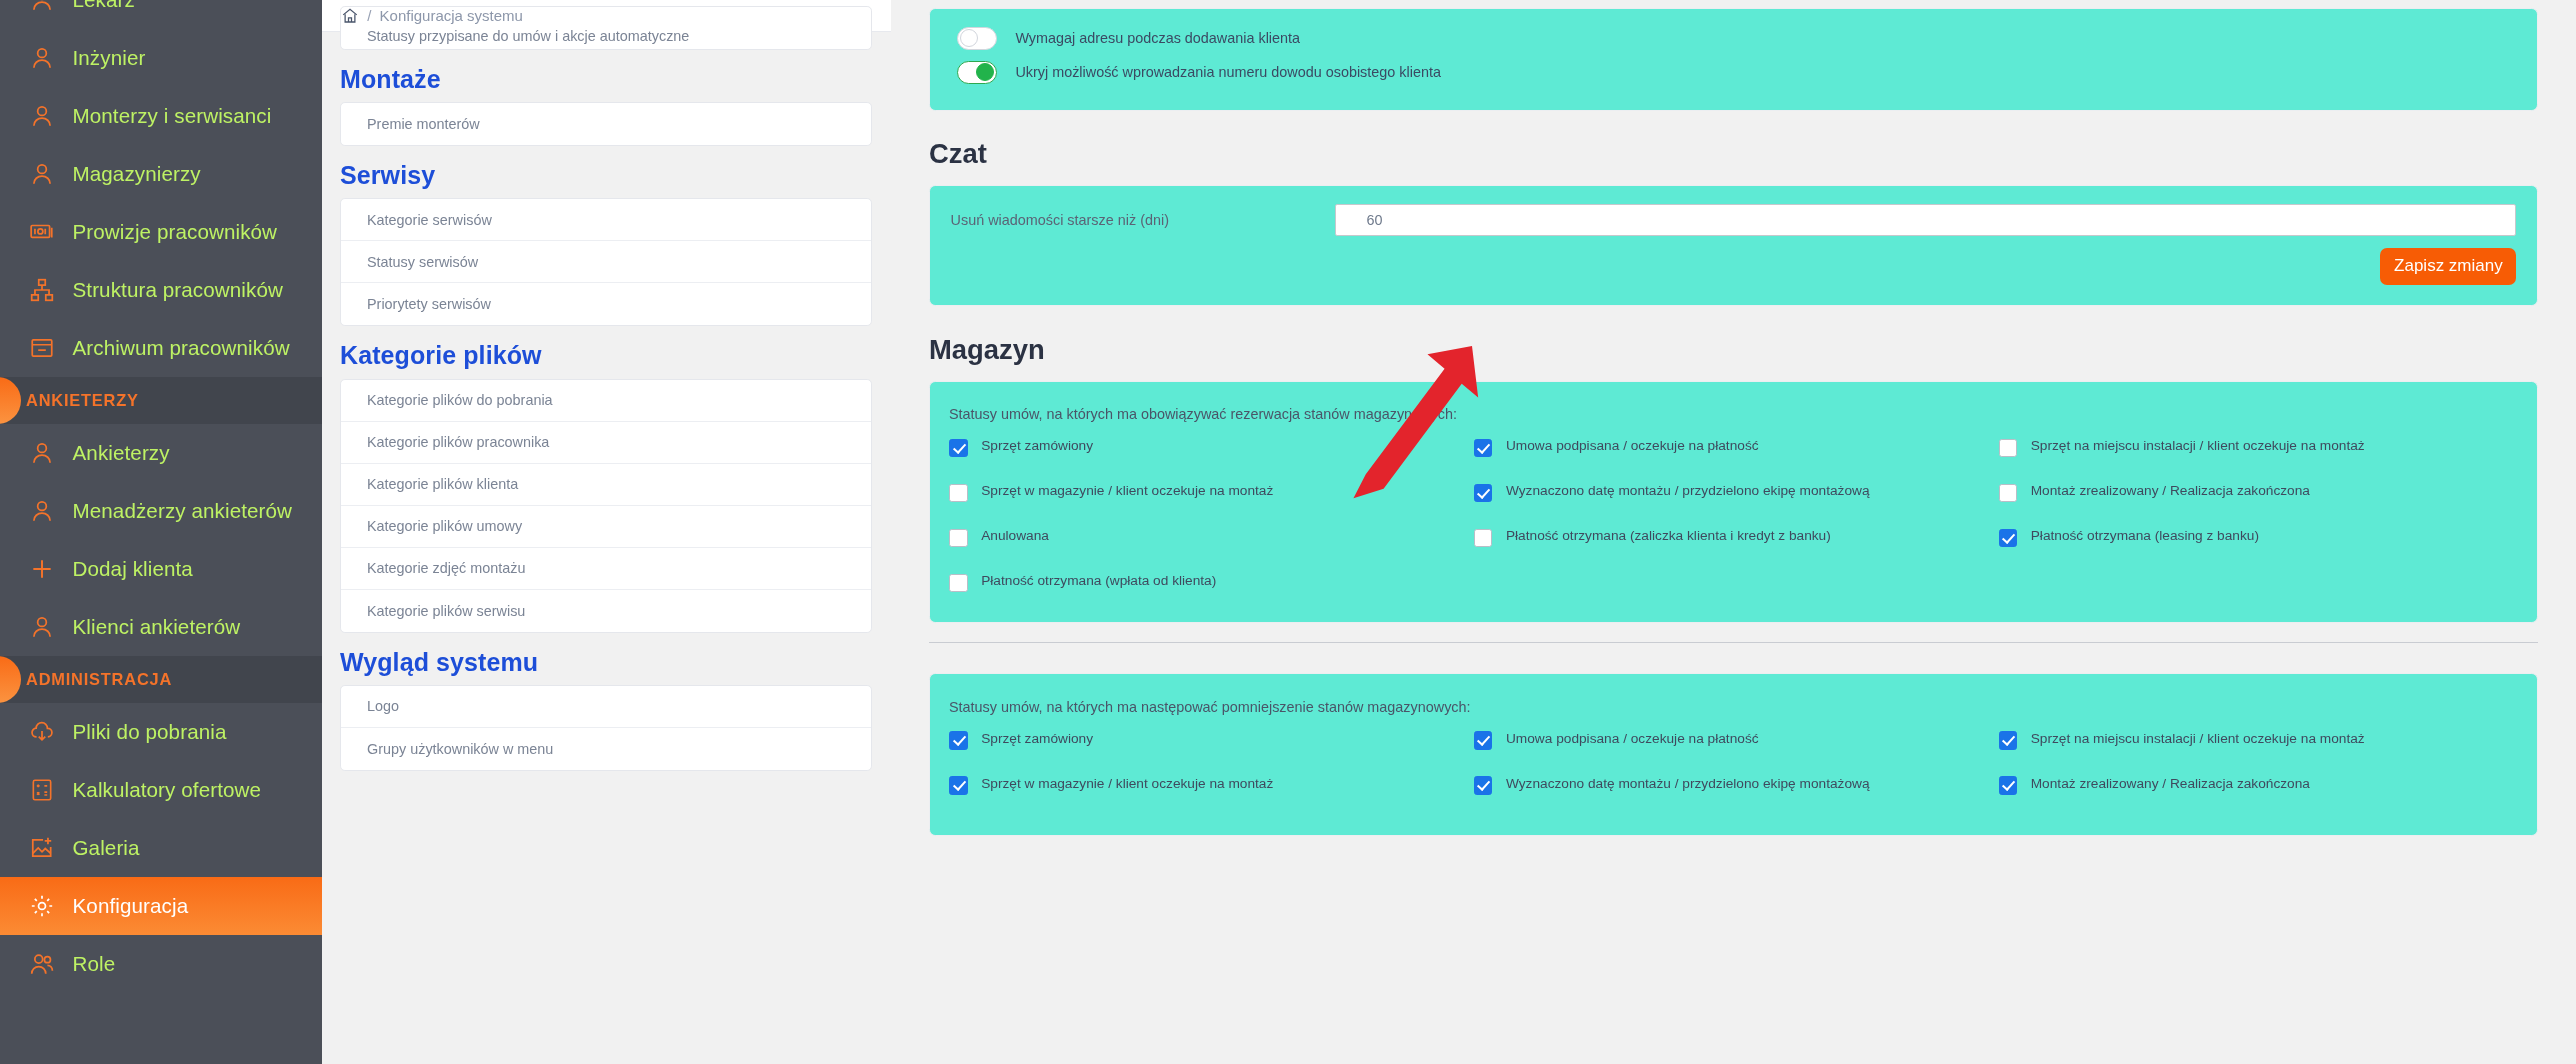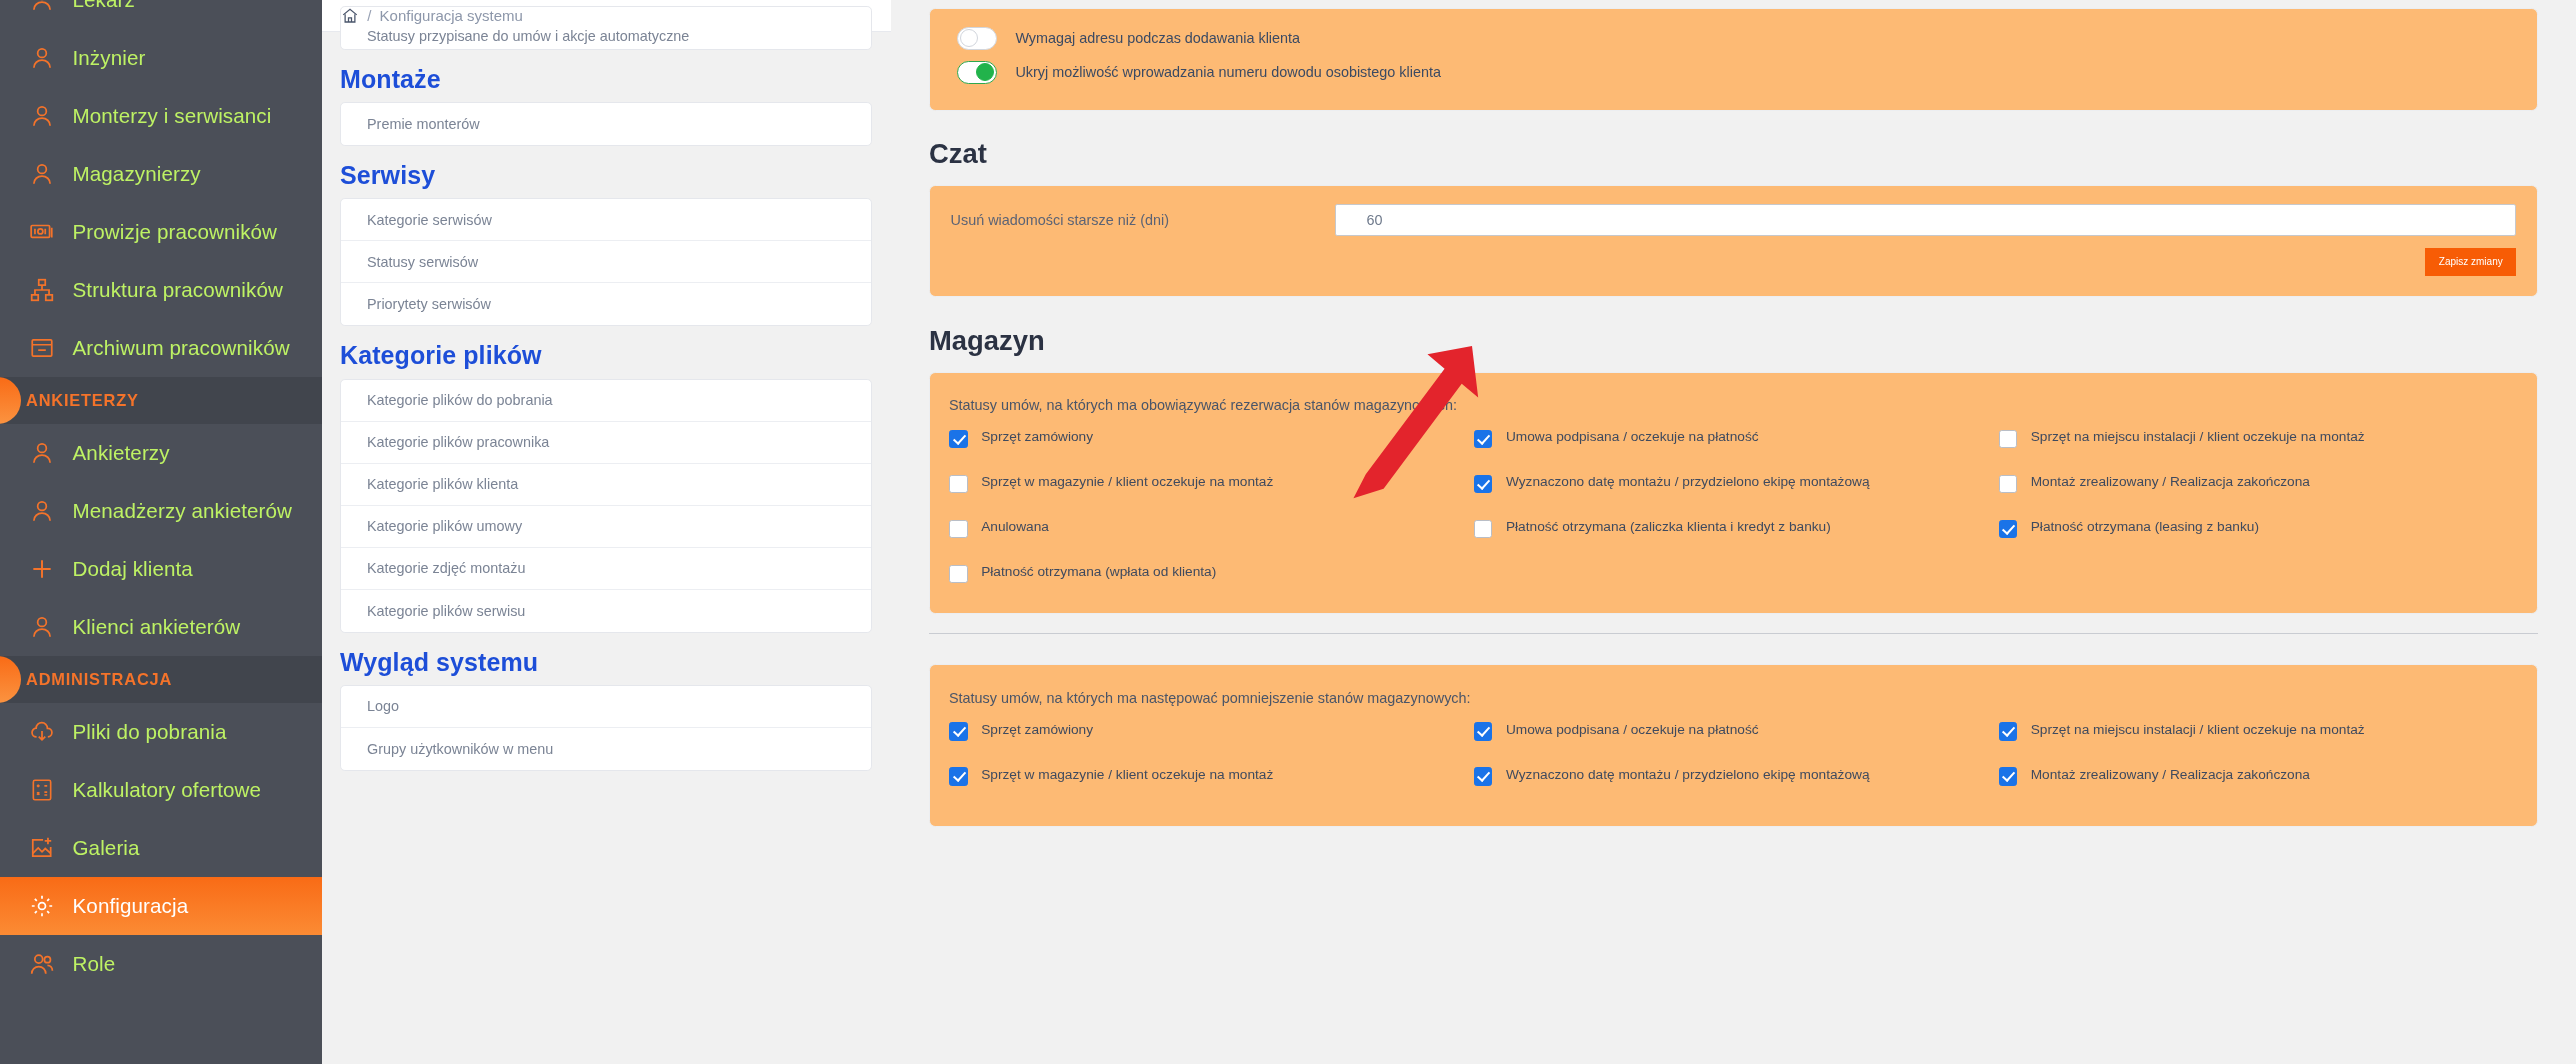--- a/index.html
+++ b/index.html
@@ -109,21 +109,21 @@
   
   .main {
     flex: 1 1 auto;
     height: 1065px;
     background: #f1f1f1;
     position: relative;
     overflow: hidden;
     padding: 0 38px 0 38px;
   }
   .card {
-    background:#fdba74;
+    background:#5eead4;
     border-radius: 6.2px;
     border: 0.7px solid #eceef1;
   }
   .card.toggles {
     margin-top: 8.2px;
     padding: 12.3px 0 20.6px 0;
   }
   .toggle-row { display:flex; align-items:center; padding: 5.5px 0 5.5px 27.4px; }
   .switch {
     width: 40px; height: 23px; border-radius: 13px;
@@ -157,22 +157,22 @@
     border: 0.7px solid #c6c8cc;
     border-radius: 2.1px;
     background: #fff;
     display:flex; align-items:center;
     padding-left: 31px;
     font-size: 14.4px; color:#6f7a8c;
   }
   .chat-actions { display:flex; justify-content:flex-end; padding: 12.3px 20.6px 20.6px 20.6px; }
   .btn-primary {
     background:#f75c05; color:#fff;
-    border:none; border-radius: 0;
-    font-size: 10px;
+    border:none; border-radius: 7px;
+    font-size: 17px;
     padding: 8.2px 13.7px;
     cursor:pointer;
     font-family:"Liberation Sans", sans-serif;
   }
 
   .card.mag { padding: 20.6px 0 18px 0; }
   .mag-intro { font-size: 14.4px; color:#4a5568; padding: 4.1px 0 12.3px 19px; }
   .cb-grid {
     display:grid;
     grid-template-columns: 1fr 1fr 1fr;

